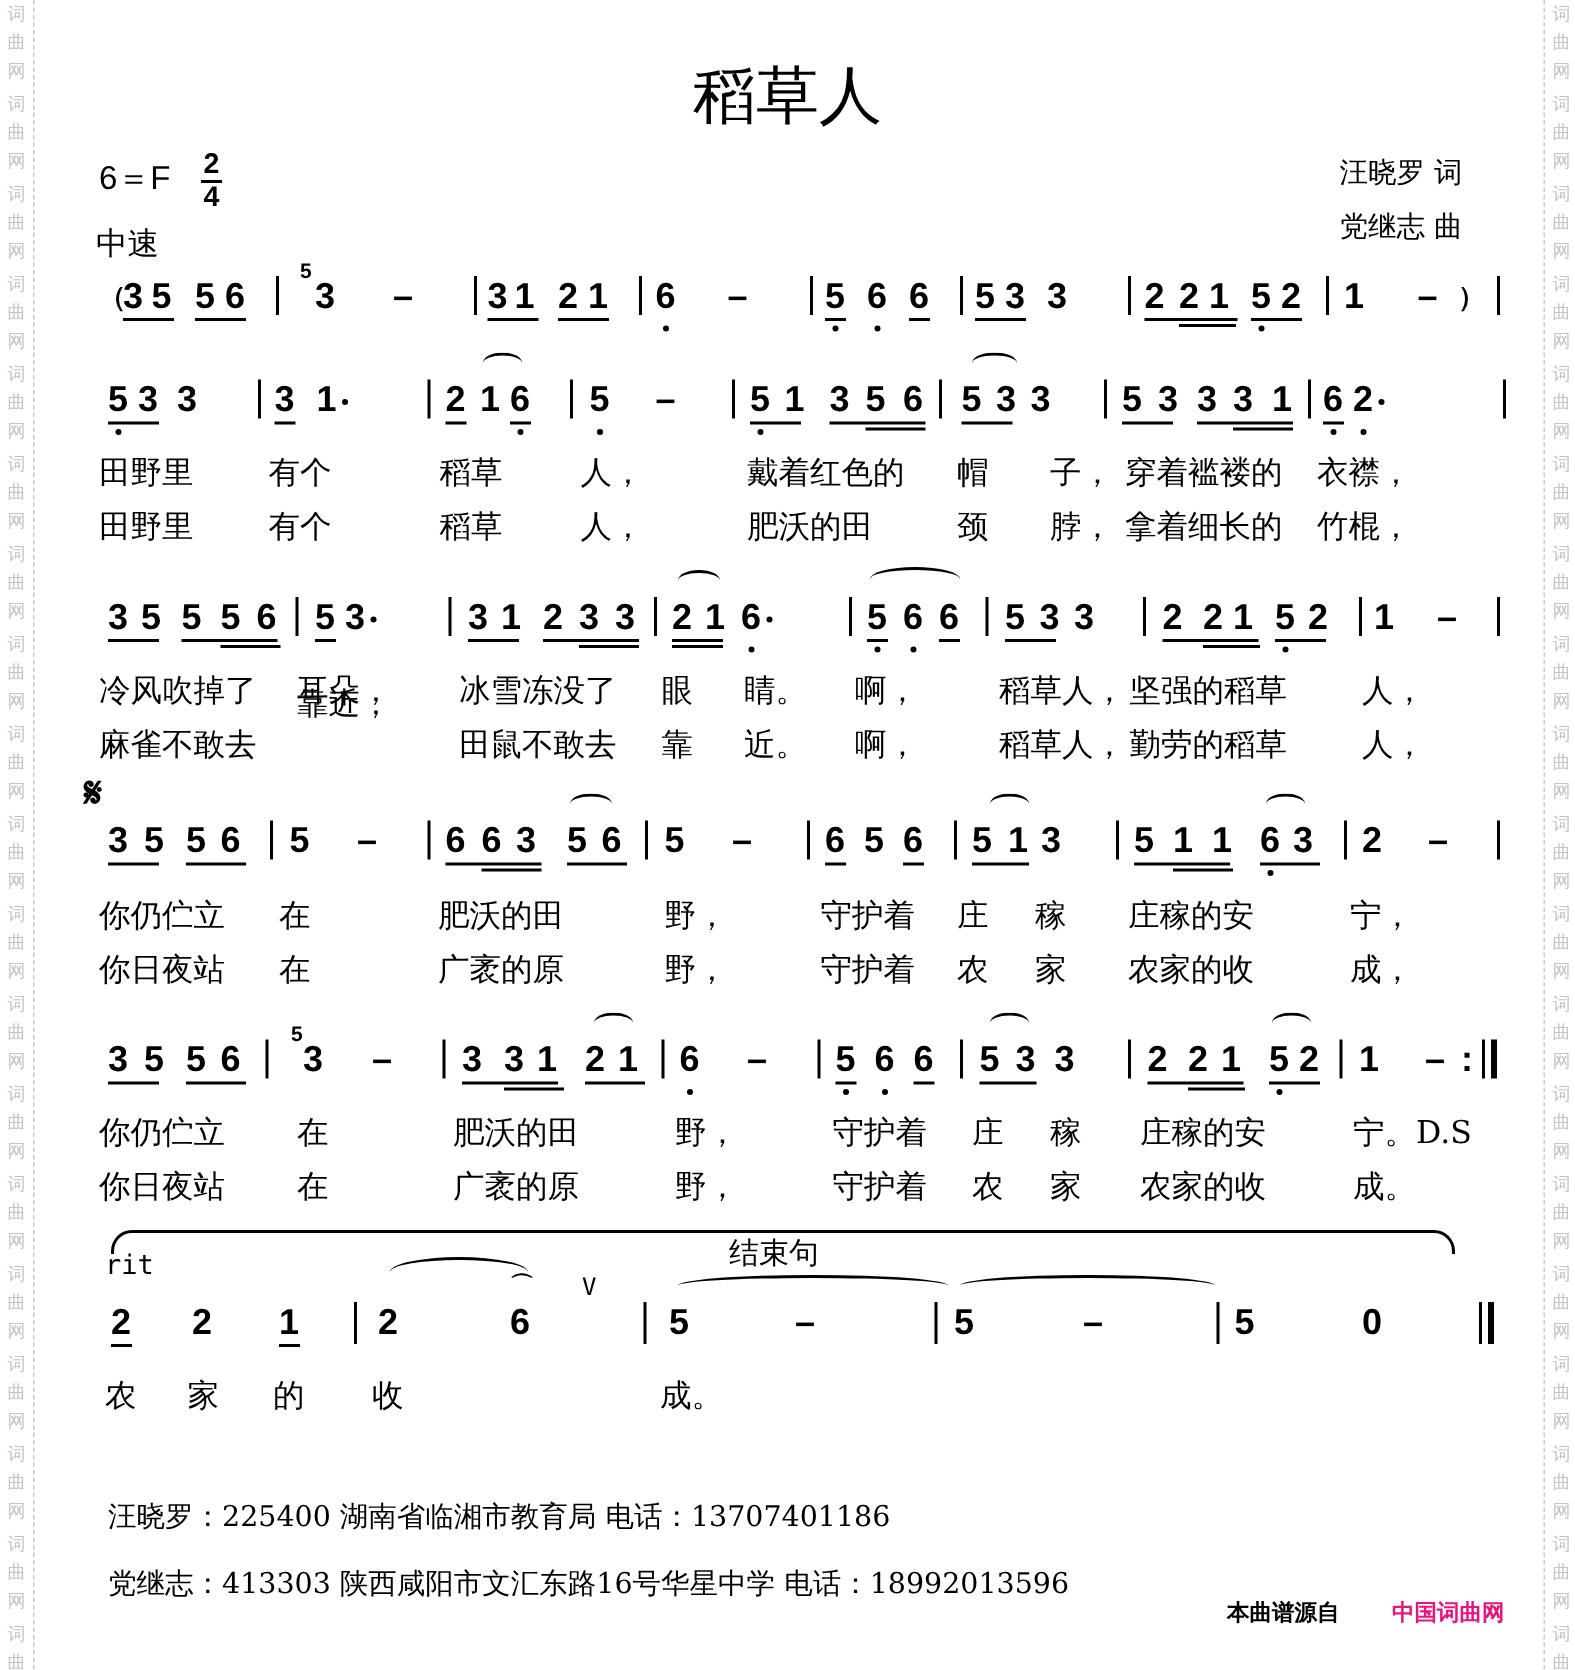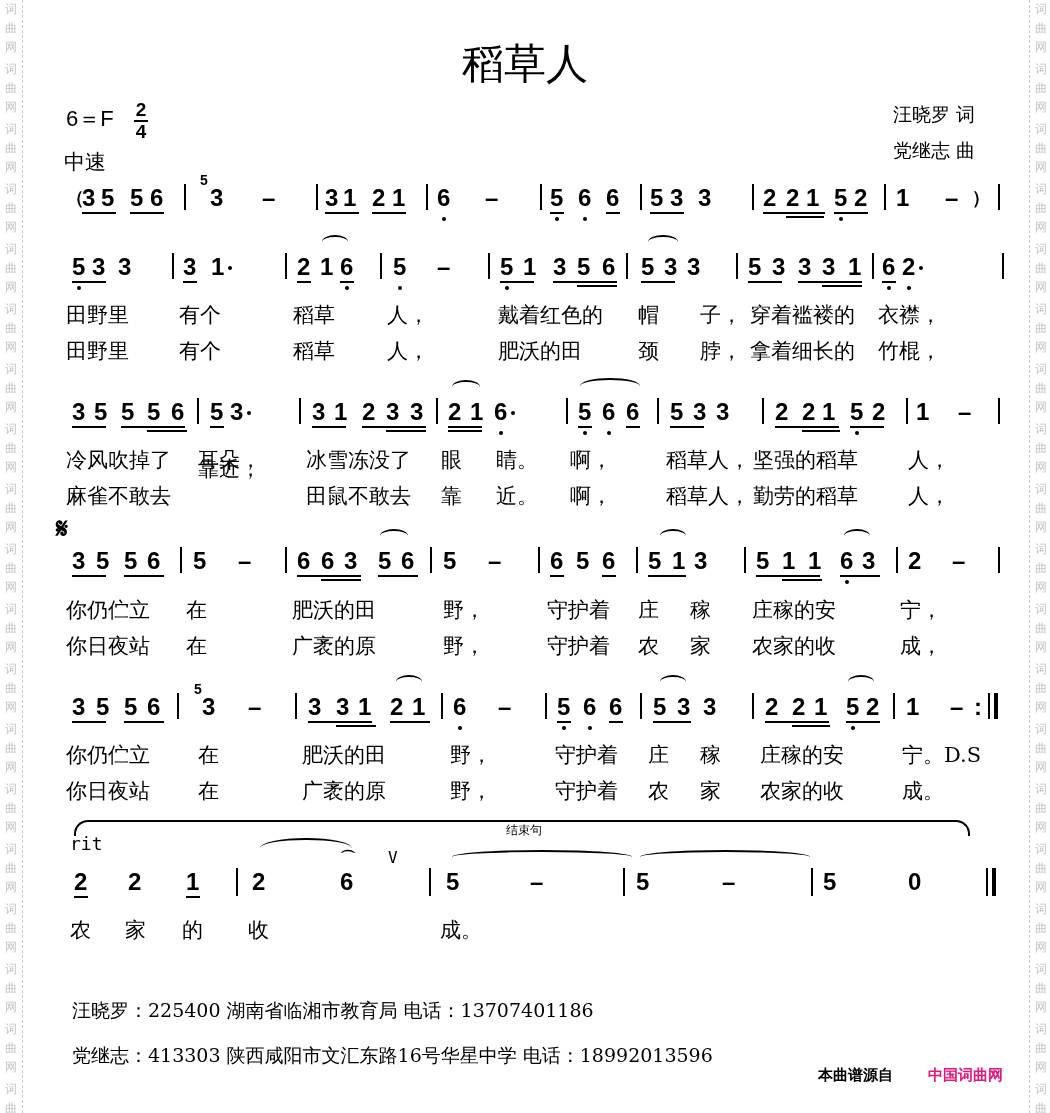--- a/index.html
+++ b/index.html
@@ -549,19 +549,19 @@
     <div class="ly" style="left: 902px; top: 778px;">成。</div>
     <div class="ly" style="left: 70px; top: 917px;">农</div>
     <div class="ly" style="left: 125px; top: 917px;">家</div>
     <div class="ly" style="left: 182px; top: 917px;">的</div>
     <div class="ly" style="left: 248px; top: 917px;">收</div>
     <div class="ly" style="left: 440px; top: 917px;">成。</div>
   </div>
 
 <div class="abs" style="left:56px;top:512px;font-size:28px;font-weight:bold">𝄋</div>
 <div class="abs" style="left:70px;top:833px;font-size:18px;font-family:'DejaVu Sans Mono',monospace">rit</div>
-<div class="abs" style="left:506px;top:822px;font-size:12px">结束句</div>
+<div class="abs" style="left:486px;top:822px;font-size:20px">结束句</div>
 <div class="abs" style="left:388px;top:848px;font-size:16px;font-family:'DejaVu Sans Mono',monospace">V</div>
 
 <div class="abs footer" style="left:72px;top:998px">汪晓罗：225400  湖南省临湘市教育局   电话：13707401186</div>
 <div class="abs footer" style="left:72px;top:1043px">党继志：413303  陕西咸阳市文汇东路16号华星中学   电话：18992013596</div>
 <div class="abs src1">本曲谱源自</div>
 <div class="abs src2">中国词曲网</div>
 
 </body></html>

